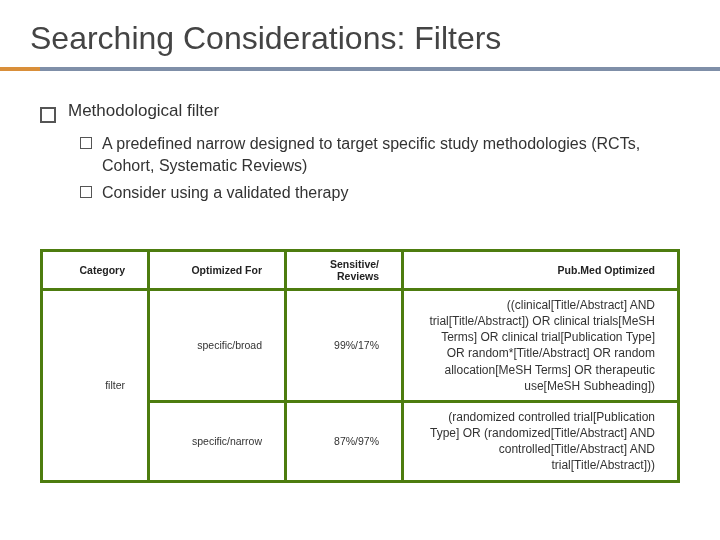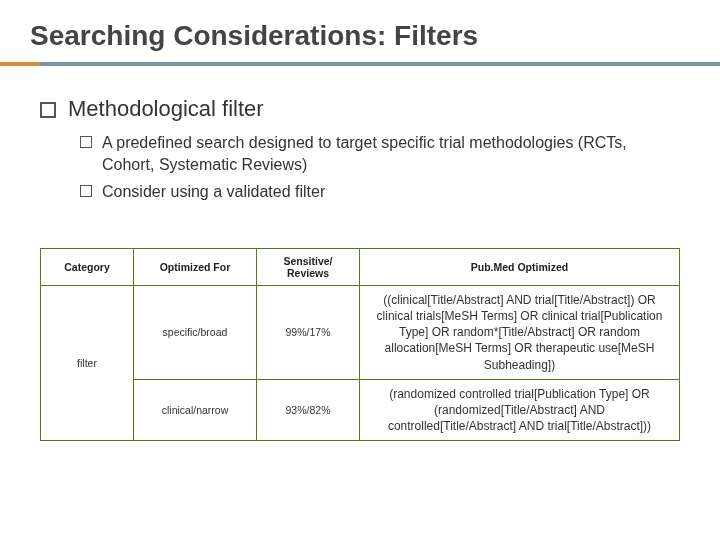--- a/index.html
+++ b/index.html
@@ -1,72 +1,72 @@
 <!DOCTYPE html>
 <html><head>
 <meta charset="utf-8">
 <style>
   html,body{margin:0;padding:0;width:720px;height:540px;background:#fff;font-family:Arial,Helvetica,sans-serif;color:#333}
   .slide{width:720px;height:540px;position:relative;box-sizing:border-box;padding:20px 30px 0 30px}
-  .title{font-size:28px;color:#444;margin:0 0 10px 0;font-weight:700}
+  .title{font-size:32px;color:#444;margin:0 0 10px 0;font-weight:400}
   .title-underline{height:4px;background:#7f8fa8;margin-left:-30px;margin-right:-30px;position:relative}
   .title-underline::before{content:"";position:absolute;left:0;top:0;width:40px;height:4px;background:#d98f3a}
   .body{padding:30px 10px 0 10px}
   .l1{display:flex;align-items:flex-start;margin-bottom:10px}
   .l1 .bullet{width:12px;height:12px;border:2px solid #555;margin-top:6px;margin-right:12px;flex:none}
-  .l1 .txt{font-size:22px}
+  .l1 .txt{font-size:17px}
   .l2{display:flex;align-items:flex-start;margin:6px 0 0 40px}
   .l2 .bullet{width:10px;height:10px;border:1.5px solid #555;margin-top:4px;margin-right:10px;flex:none}
   .l2 .txt{font-size:16px;line-height:1.35}
   .tablewrap{margin-top:45px}
   table{border-collapse:collapse;width:100%;font-size:10.5px}
-  th,td{border:1px solid #4d7c0f;padding:6px 16px;text-align:center;vertical-align:middle}
+  th,td{border:3px solid #4d7c0f;padding:6px 22px;text-align:right;vertical-align:middle}
   th{font-weight:700;color:#222}
   td.eq{font-size:12px;line-height:1.35}
 </style>
 </head>
 <body>
 
 <div class="slide">
   <h1 class="title">Searching Considerations: Filters</h1>
   <div class="title-underline"></div>
 
   <div class="body">
     <div class="l1">
       <span class="bullet"></span>
       <span class="txt">Methodological filter</span>
     </div>
     <div class="l2">
       <span class="bullet"></span>
-      <span class="txt">A predefined search designed to target specific trial methodologies (RCTs, Cohort, Systematic Reviews)</span>
+      <span class="txt">A predefined narrow designed to target specific study methodologies (RCTs, Cohort, Systematic Reviews)</span>
     </div>
     <div class="l2">
       <span class="bullet"></span>
-      <span class="txt">Consider using a validated filter</span>
+      <span class="txt">Consider using a validated therapy</span>
     </div>
 
     <div class="tablewrap">
       <table>
         <thead>
           <tr>
             <th style="width:60px">Category</th>
             <th style="width:90px">Optimized For</th>
             <th style="width:70px">Sensitive/ Reviews</th>
             <th>Pub.Med Optimized</th>
           </tr>
         </thead>
         <tbody>
           <tr>
             <td rowspan="2">filter</td>
             <td>specific/broad</td>
             <td>99%/17%</td>
             <td class="eq">((clinical[Title/Abstract] AND trial[Title/Abstract]) OR clinical trials[MeSH Terms] OR clinical trial[Publication Type] OR random*[Title/Abstract] OR random allocation[MeSH Terms] OR therapeutic use[MeSH Subheading])</td>
           </tr>
           <tr>
-            <td>clinical/narrow</td>
-            <td>93%/82%</td>
+            <td>specific/narrow</td>
+            <td>87%/97%</td>
             <td class="eq">(randomized controlled trial[Publication Type] OR (randomized[Title/Abstract] AND controlled[Title/Abstract] AND trial[Title/Abstract]))</td>
           </tr>
         </tbody>
       </table>
     </div>
   </div>
 </div>
 
 </body></html>

